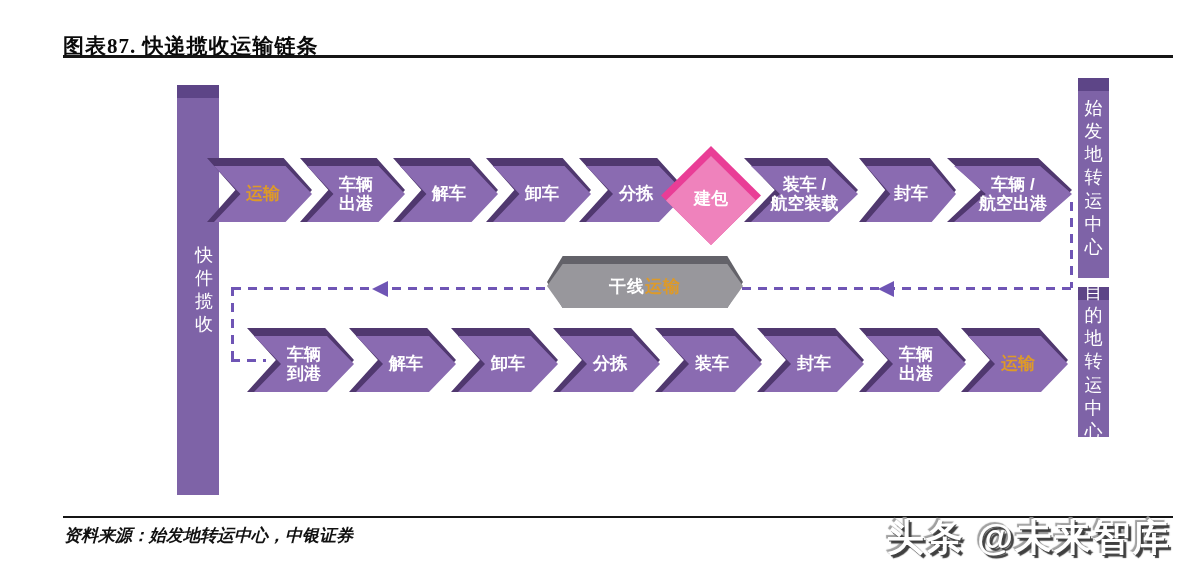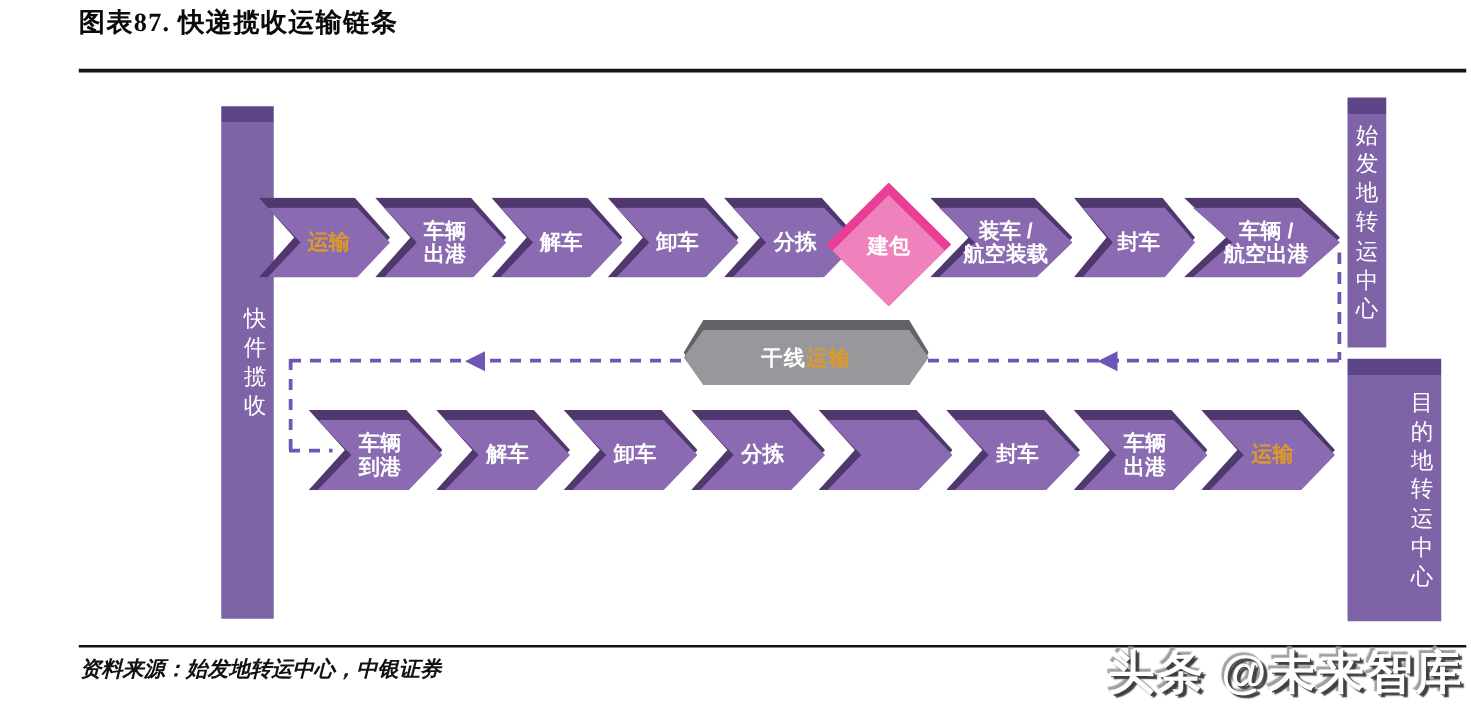--- a/index.html
+++ b/index.html
@@ -1,21 +1,21 @@
 <!DOCTYPE html>
 <html style="--arrow-face: #8A6BB1; --arrow-depth: #50386F; --bar-face: #7E63A7; --bar-cap: #5D4587; --diamond-face: #EF82BC; --diamond-depth: #E93D96; --hex-face: #98979C; --hex-depth: #636269; --accent-orange: #DE9A28; --dash-purple: #6F55B5;"><head>
 <meta charset="utf-8">
 <style>
   html,body { margin:0; padding:0; background:#fff; }
   .canvas {
     position:relative; width:1177px; height:568px; background:#ffffff;
     font-family:"Liberation Sans", sans-serif; overflow:hidden;
   }
   .title {
-    position:absolute; left:63px; top:4px;
+    position:absolute; left:63px; top:32px;
     font-family:"Liberation Serif","DejaVu Serif",serif;
     font-weight:bold; font-size:21px; color:#0a0a0a; letter-spacing:1px;
   }
   .rule { position:absolute; background:#151515; }
   .rule-top { left:63px; top:55px; width:1110px; height:3px; }
   .rule-bottom { left:63px; top:516px; width:1110px; height:2px; }
   .source {
     position:absolute; left:64px; top:524px;
     font-family:"Liberation Serif","DejaVu Serif",serif;
     font-style:italic; font-weight:bold; font-size:17px; color:#111;
@@ -52,21 +52,21 @@
     color:#fff; font-weight:bold; font-size:17px; line-height:1.12;
     text-align:center; white-space:pre-line;
   }
   .accent { color:var(--accent-orange); }
 
   
   .diamond { position:absolute; left:661px; top:146px; width:100px; height:99px; z-index:3; }
   .dia-layer { position:absolute; clip-path:polygon(50% 0, 100% 50%, 50% 100%, 0 50%); }
   .dia-back { inset:0; background:var(--diamond-depth); }
   .dia-face { top:10px; left:5px; right:5px; bottom:0; background:var(--diamond-face); }
-  .diamond .step-label { left:0; top:6px;font-family:Liberation Mono, monospace; }
+  .diamond .step-label { left:0; top:6px; }
 
   
   .hexagon { position:absolute; left:547px; top:256px; width:196px; height:52px; z-index:2; }
   .hex-layer { position:absolute; clip-path:polygon(8% 0, 92% 0, 100% 50%, 92% 100%, 8% 100%, 0 50%); }
   .hex-back { inset:0; background:var(--hex-depth); }
   .hex-face { top:8px; left:0; right:0; bottom:0; background:var(--hex-face); }
   .hex-label {
     position:absolute; left:0; right:0; top:8px; bottom:0;
     display:flex; align-items:center; justify-content:center;
     color:#fff; font-weight:bold; font-size:17px; letter-spacing:1px;
@@ -91,21 +91,21 @@
   <div class="title">图表87. 快递揽收运输链条</div>
   <div class="rule rule-top"></div>
 
   <div class="vbar" style="left:177px; top:85px; height:410px;padding-left:12px;">
     <div class="vbar-label">快件揽收</div>
   </div>
 
   <div class="vbar" style="left:1078px; top:78px; height:200px; width:31px;">
     <div class="vbar-label">始发地转运中心</div>
   </div>
-  <div class="vbar" style="left:1078px; top:287px; height:210px; width:31px;padding-left:44px;">
+  <div class="vbar" style="left:1078px; top:287px; height:150px; width:31px;">
     <div class="vbar-label">目的地转运中心</div>
   </div>
 
   <div class="dash-v" style="left:1070px; top:202px; height:86px;"></div>
   <div class="dash-h" style="left:742px; top:287px; width:331px;"></div>
   <div class="dash-h" style="left:232px; top:287px; width:317px;"></div>
   <div class="dash-v" style="left:231px; top:287px; height:74px;"></div>
   <div class="dash-h" style="left:231px; top:359px; width:35px;"></div>
   <div class="arrowhead-left" style="left:372px; top:281px;"></div>
   <div class="arrowhead-left" style="left:878px; top:281px;"></div>
@@ -187,20 +187,21 @@
     <div class="step-label">卸车</div>
   </div>
   <div class="arrow" style="left:553px; top:328px; width:107px;">
     <div class="arr-layer arr-back"></div>
     <div class="arr-layer arr-face"></div>
     <div class="step-label">分拣</div>
   </div>
   <div class="arrow" style="left:655px; top:328px; width:107px;">
     <div class="arr-layer arr-back"></div>
     <div class="arr-layer arr-face"></div>
+    <div class="step-label">装车</div>
   </div>
   <div class="arrow" style="left:757px; top:328px; width:107px;">
     <div class="arr-layer arr-back"></div>
     <div class="arr-layer arr-face"></div>
     <div class="step-label">封车</div>
   </div>
   <div class="arrow" style="left:859px; top:328px; width:107px;">
     <div class="arr-layer arr-back"></div>
     <div class="arr-layer arr-face"></div>
     <div class="step-label">车辆

